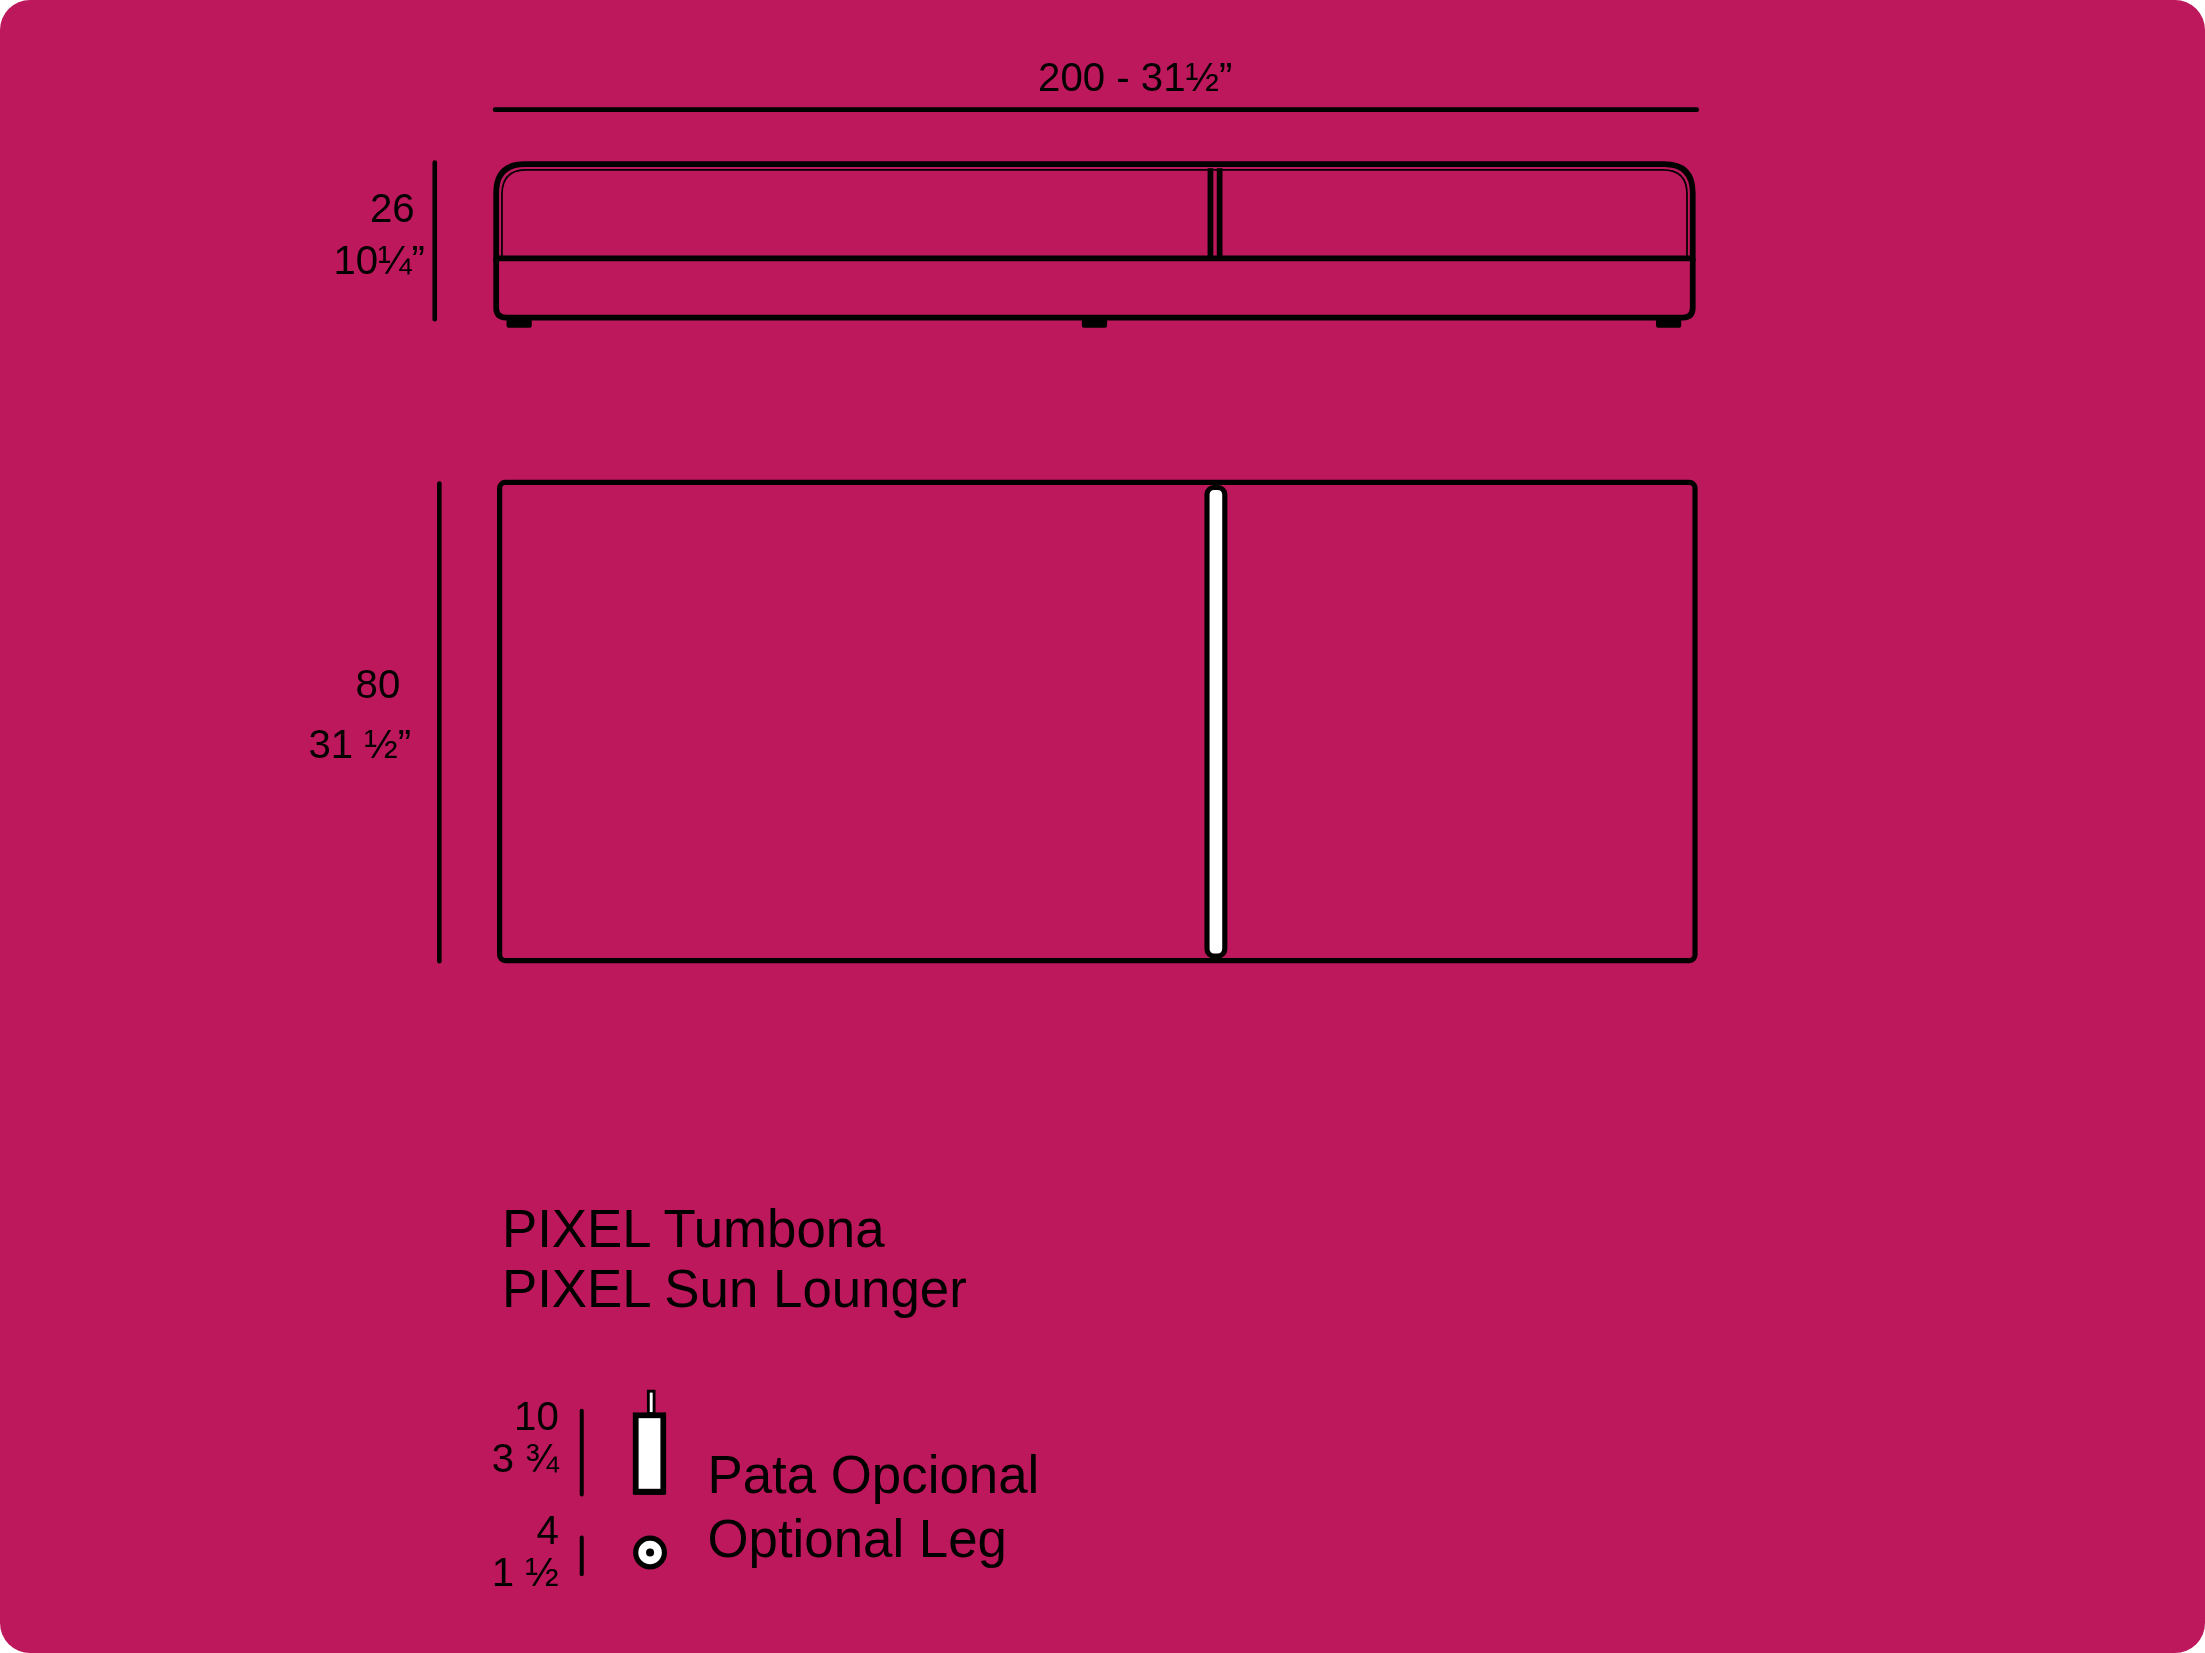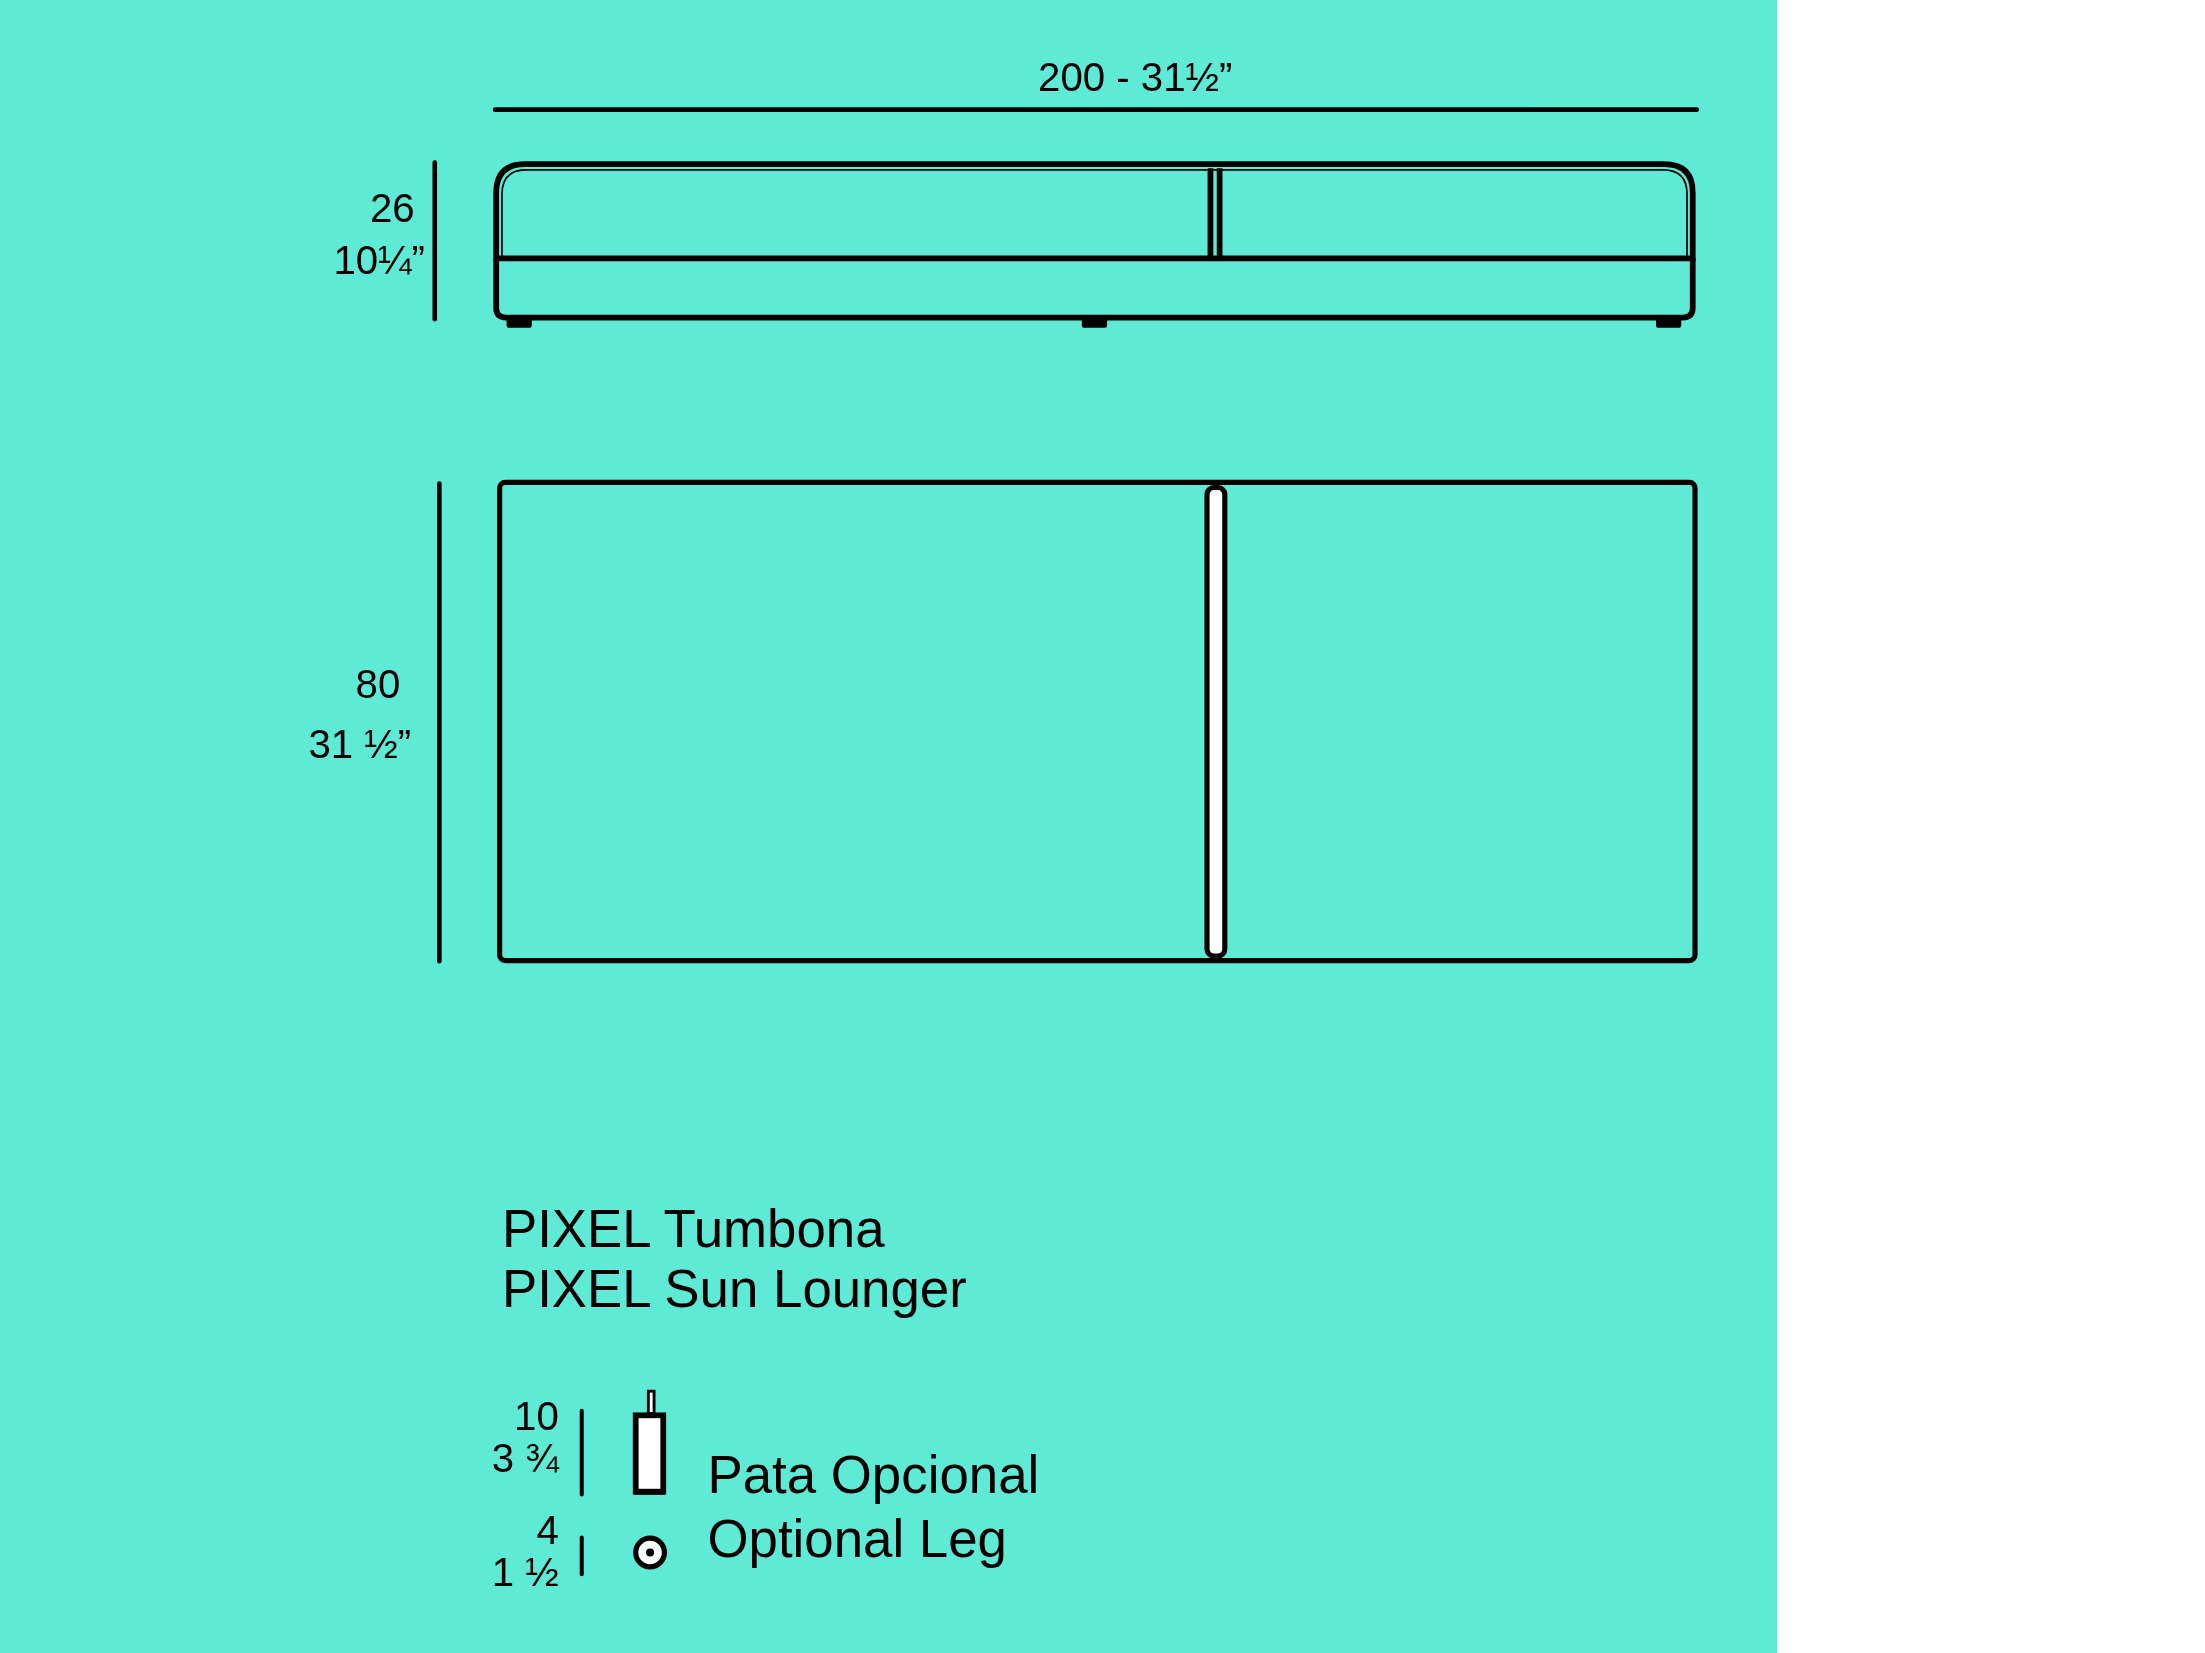--- a/index.html
+++ b/index.html
@@ -1,16 +1,16 @@
 <!DOCTYPE html>
 <html style="font-size:9.2px"><head>
 <meta charset="utf-8">
 <style>
   html,body{margin:0;padding:0;background:#ffffff;}
-  .page{position:relative;width:1777px;height:1653px;background:#5eead4;overflow:hidden;}
+  .page{position:relative;width:2205px;height:1653px;background:#be185d;overflow:hidden;border-radius:30px;}
   svg{display:block;}
   text{font-family:"Liberation Sans", sans-serif;fill:#000000;}
   .dim-text{font-size:70px;}
   .title-text{font-size:92px;}
   .caption-text{font-size:92px;}
   .outline{fill:none;stroke:#000000;}
   .thick{stroke-width:10px;}
   .thin{stroke-width:3px;}
   .dimline{stroke:#000000;stroke-width:8px;stroke-linecap:round;fill:none;}
   .tick{stroke:#000000;stroke-width:7px;stroke-linecap:round;}

